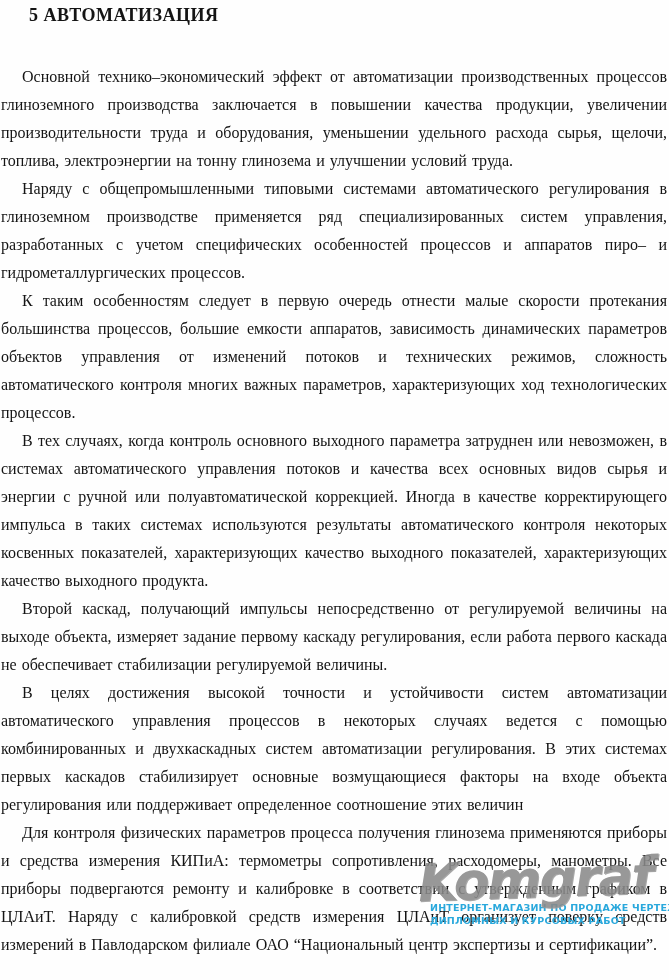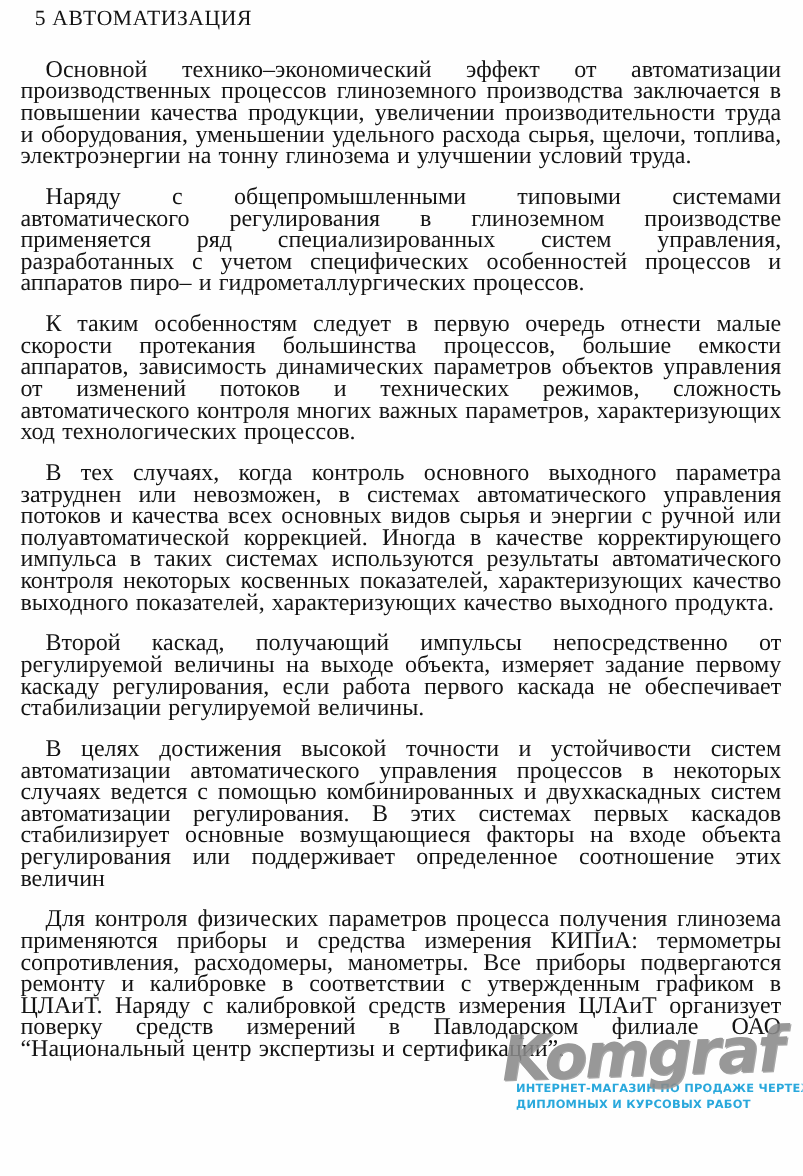--- a/index.html
+++ b/index.html
@@ -13,28 +13,28 @@
     height: 980px;
     background: #fefefe;
     overflow: hidden;
     font-family: "Liberation Serif", serif;
     color: #141414;
     box-sizing: border-box;
     padding: 3px 2px 0 1px;
   }
   .title {
     font-size: 18px;
-    font-weight: normal;
-    margin: 2px 0 23px 28px;
+    font-weight: bold;
+    margin: 2px 0 37px 28px;
     letter-spacing: 0.5px;
   }
   .para {
-    margin: 16px;
-    font-size: 20px;
-    line-height: 18px;
+    margin: 0;
+    font-size: 16px;
+    line-height: 28px;
     text-align: justify;
     text-indent: 21px;
     word-spacing: 1px;
   }
   .watermark {
     position: absolute;
     left: 418px;
     top: 853px;
     width: 250px;
     pointer-events: none;

